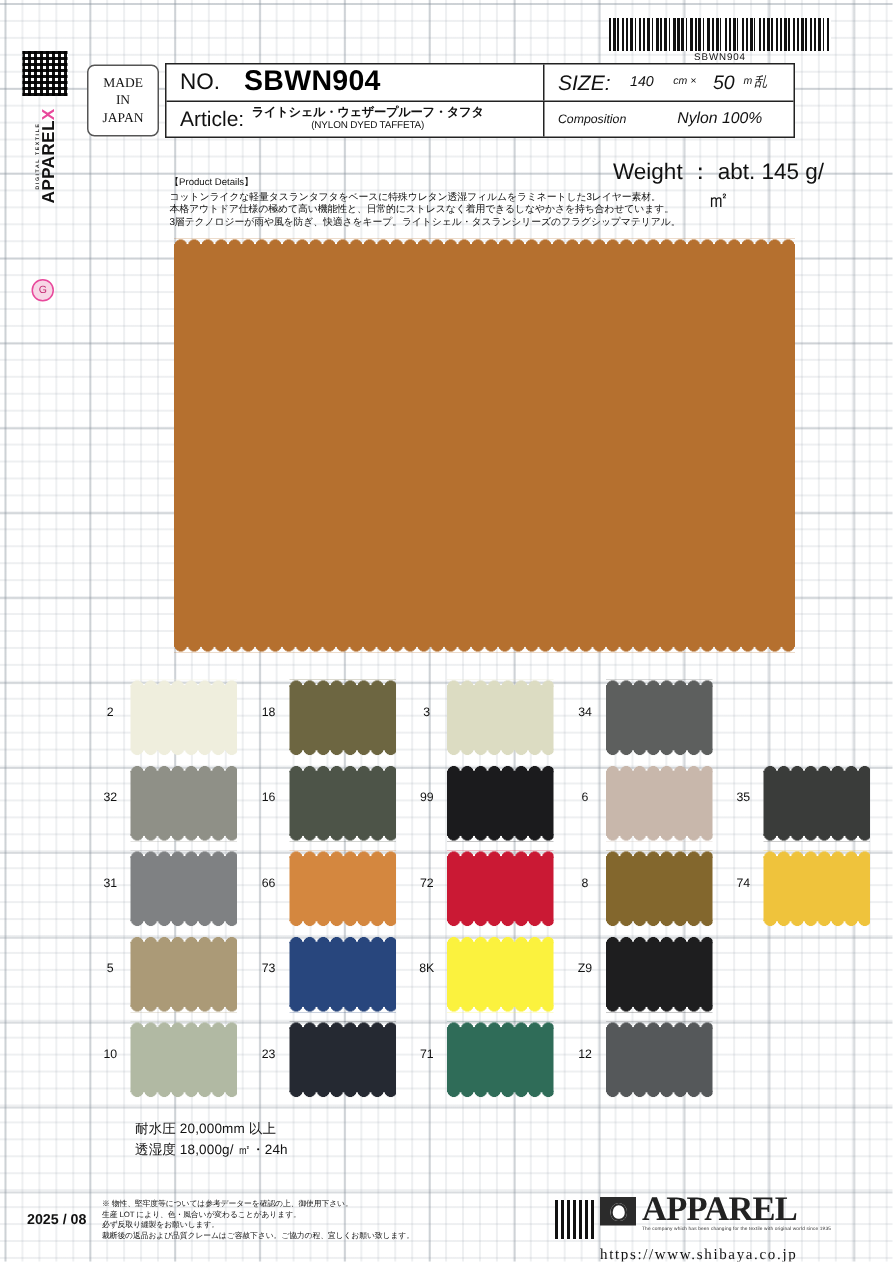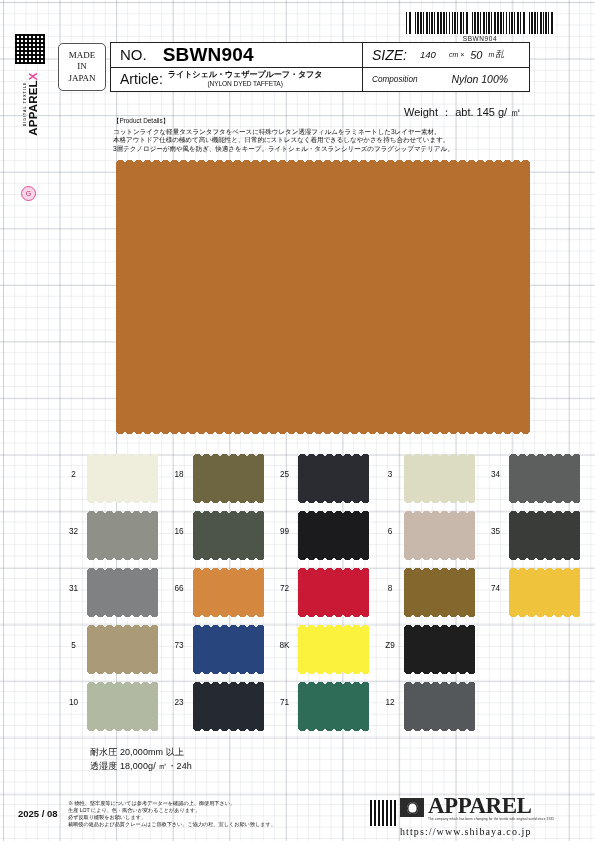--- a/index.html
+++ b/index.html
@@ -58,28 +58,28 @@
   .hcell-r { flex:1; display:flex; align-items:center; padding-left:9px;font-style:italic; }
   #no-label { font-size:15px; color:#111; }
   #no-value { font-size:19px; font-weight:bold; color:#000; margin-left:16px; letter-spacing:0.2px; }
   #article-label { font-size:14px; color:#111; }
   #article-jp-wrap { margin-left:5px; text-align:center; line-height:9.5px; }
   #article-jp { font-size:8.2px; color:#111; font-weight:bold; letter-spacing:-0.2px; }
   #article-en { font-size:6.6px; color:#111; letter-spacing:-0.1px; }
   #size-label { font-size:14px; color:#111; }
   #size-w { font-size:9.5px; color:#111; margin-left:13px; }
   #size-unit1 { font-size:7px; color:#111; margin-left:13px; }
-  #size-l { font-size:11px; color:#111; margin-left:6px; }
+  #size-l { font-size:13px; color:#111; margin-left:11px; }
   #size-unit2 { font-size:7px; color:#111; margin-left:6px; }
   #size-suffix { font-size:9px; color:#111; margin-left:1px; }
   #comp-label { font-size:8.2px; color:#111; }
   #comp-value { font-size:10.5px; color:#111; margin-left:34px; }
 
   
-  #weight-row { position:absolute; left:404px; top:105px; width:150px; font-size:11px; color:#111; }
+  #weight-row { position:absolute; left:404px; top:105px; width:150px; font-size:15px; color:#111;text-align:center; }
 
   
   #details-block { position:absolute; left:113px; top:117px; width:420px; }
   #details-title { font-size:6.4px; color:#111; margin-bottom:1.5px; }
   .detail-line { font-size:6.6px; color:#111; line-height:8.6px; letter-spacing:-0.1px; }
 
   
   #main-swatch { position:absolute; left:116px; top:163px; width:414px; height:268px; }
   .pinked { position:relative; }
   .pinked::before, .pinked::after {
@@ -113,21 +113,21 @@
   #brand-block { position:absolute; left:400px; top:795px; width:180px; }
   #brand-top { display:flex; align-items:flex-end; }
   #brand-mark { width:24px; height:19px; background:#2b2b2b; position:relative; margin-right:4px;
     display:flex; align-items:center; justify-content:center; }
   #brand-mark::after { content:""; width:11px; height:12px; border-radius:50% 50% 45% 45%;
     background:#fff; box-shadow: inset 0 0 0 1.5px #2b2b2b; }
   #brand-name { font-family:"Liberation Serif", serif; font-size:23px; font-weight:bold;
     color:#222; letter-spacing:-0.5px; line-height:22px; }
   #brand-tag { font-size:3.2px; color:#333; letter-spacing:0.1px; margin-top:0px; margin-left:28px; }
   #brand-url { font-family:"Liberation Serif", serif; font-size:10px; color:#111;
-    letter-spacing:1.1px; margin-top:5px; }
+    letter-spacing:1.1px; margin-top:10px; }
 </style>
 </head>
 <body>
 
 <div class="pg">
 
   <div id="left-rail">
     <div id="qr-apx"></div>
     <div id="apparelx-wrap">
       <div id="apparelx">
@@ -198,26 +198,20 @@
             <div class="sw-chip pinked" style="background: rgb(239, 238, 221); --c: #efeedd;"></div>
           </div>
         </div>
         <div class="sw-cell">
           <div class="sw-code">18</div>
           <div class="sw-chip-wrap">
             <div class="sw-chip pinked" style="background: rgb(109, 102, 65); --c: #6d6641;"></div>
           </div>
         </div>
         <div class="sw-cell">
-          <div class="sw-code">25</div>
-          <div class="sw-chip-wrap">
-            <div class="sw-chip pinked" style="background: rgb(43, 44, 49); --c: #2b2c31;"></div>
-          </div>
-        </div>
-        <div class="sw-cell">
           <div class="sw-code">3</div>
           <div class="sw-chip-wrap">
             <div class="sw-chip pinked" style="background: rgb(220, 220, 194); --c: #dcdcc2;"></div>
           </div>
         </div>
         <div class="sw-cell">
           <div class="sw-code">34</div>
           <div class="sw-chip-wrap">
             <div class="sw-chip pinked" style="background: rgb(93, 95, 94); --c: #5d5f5e;"></div>
           </div>

